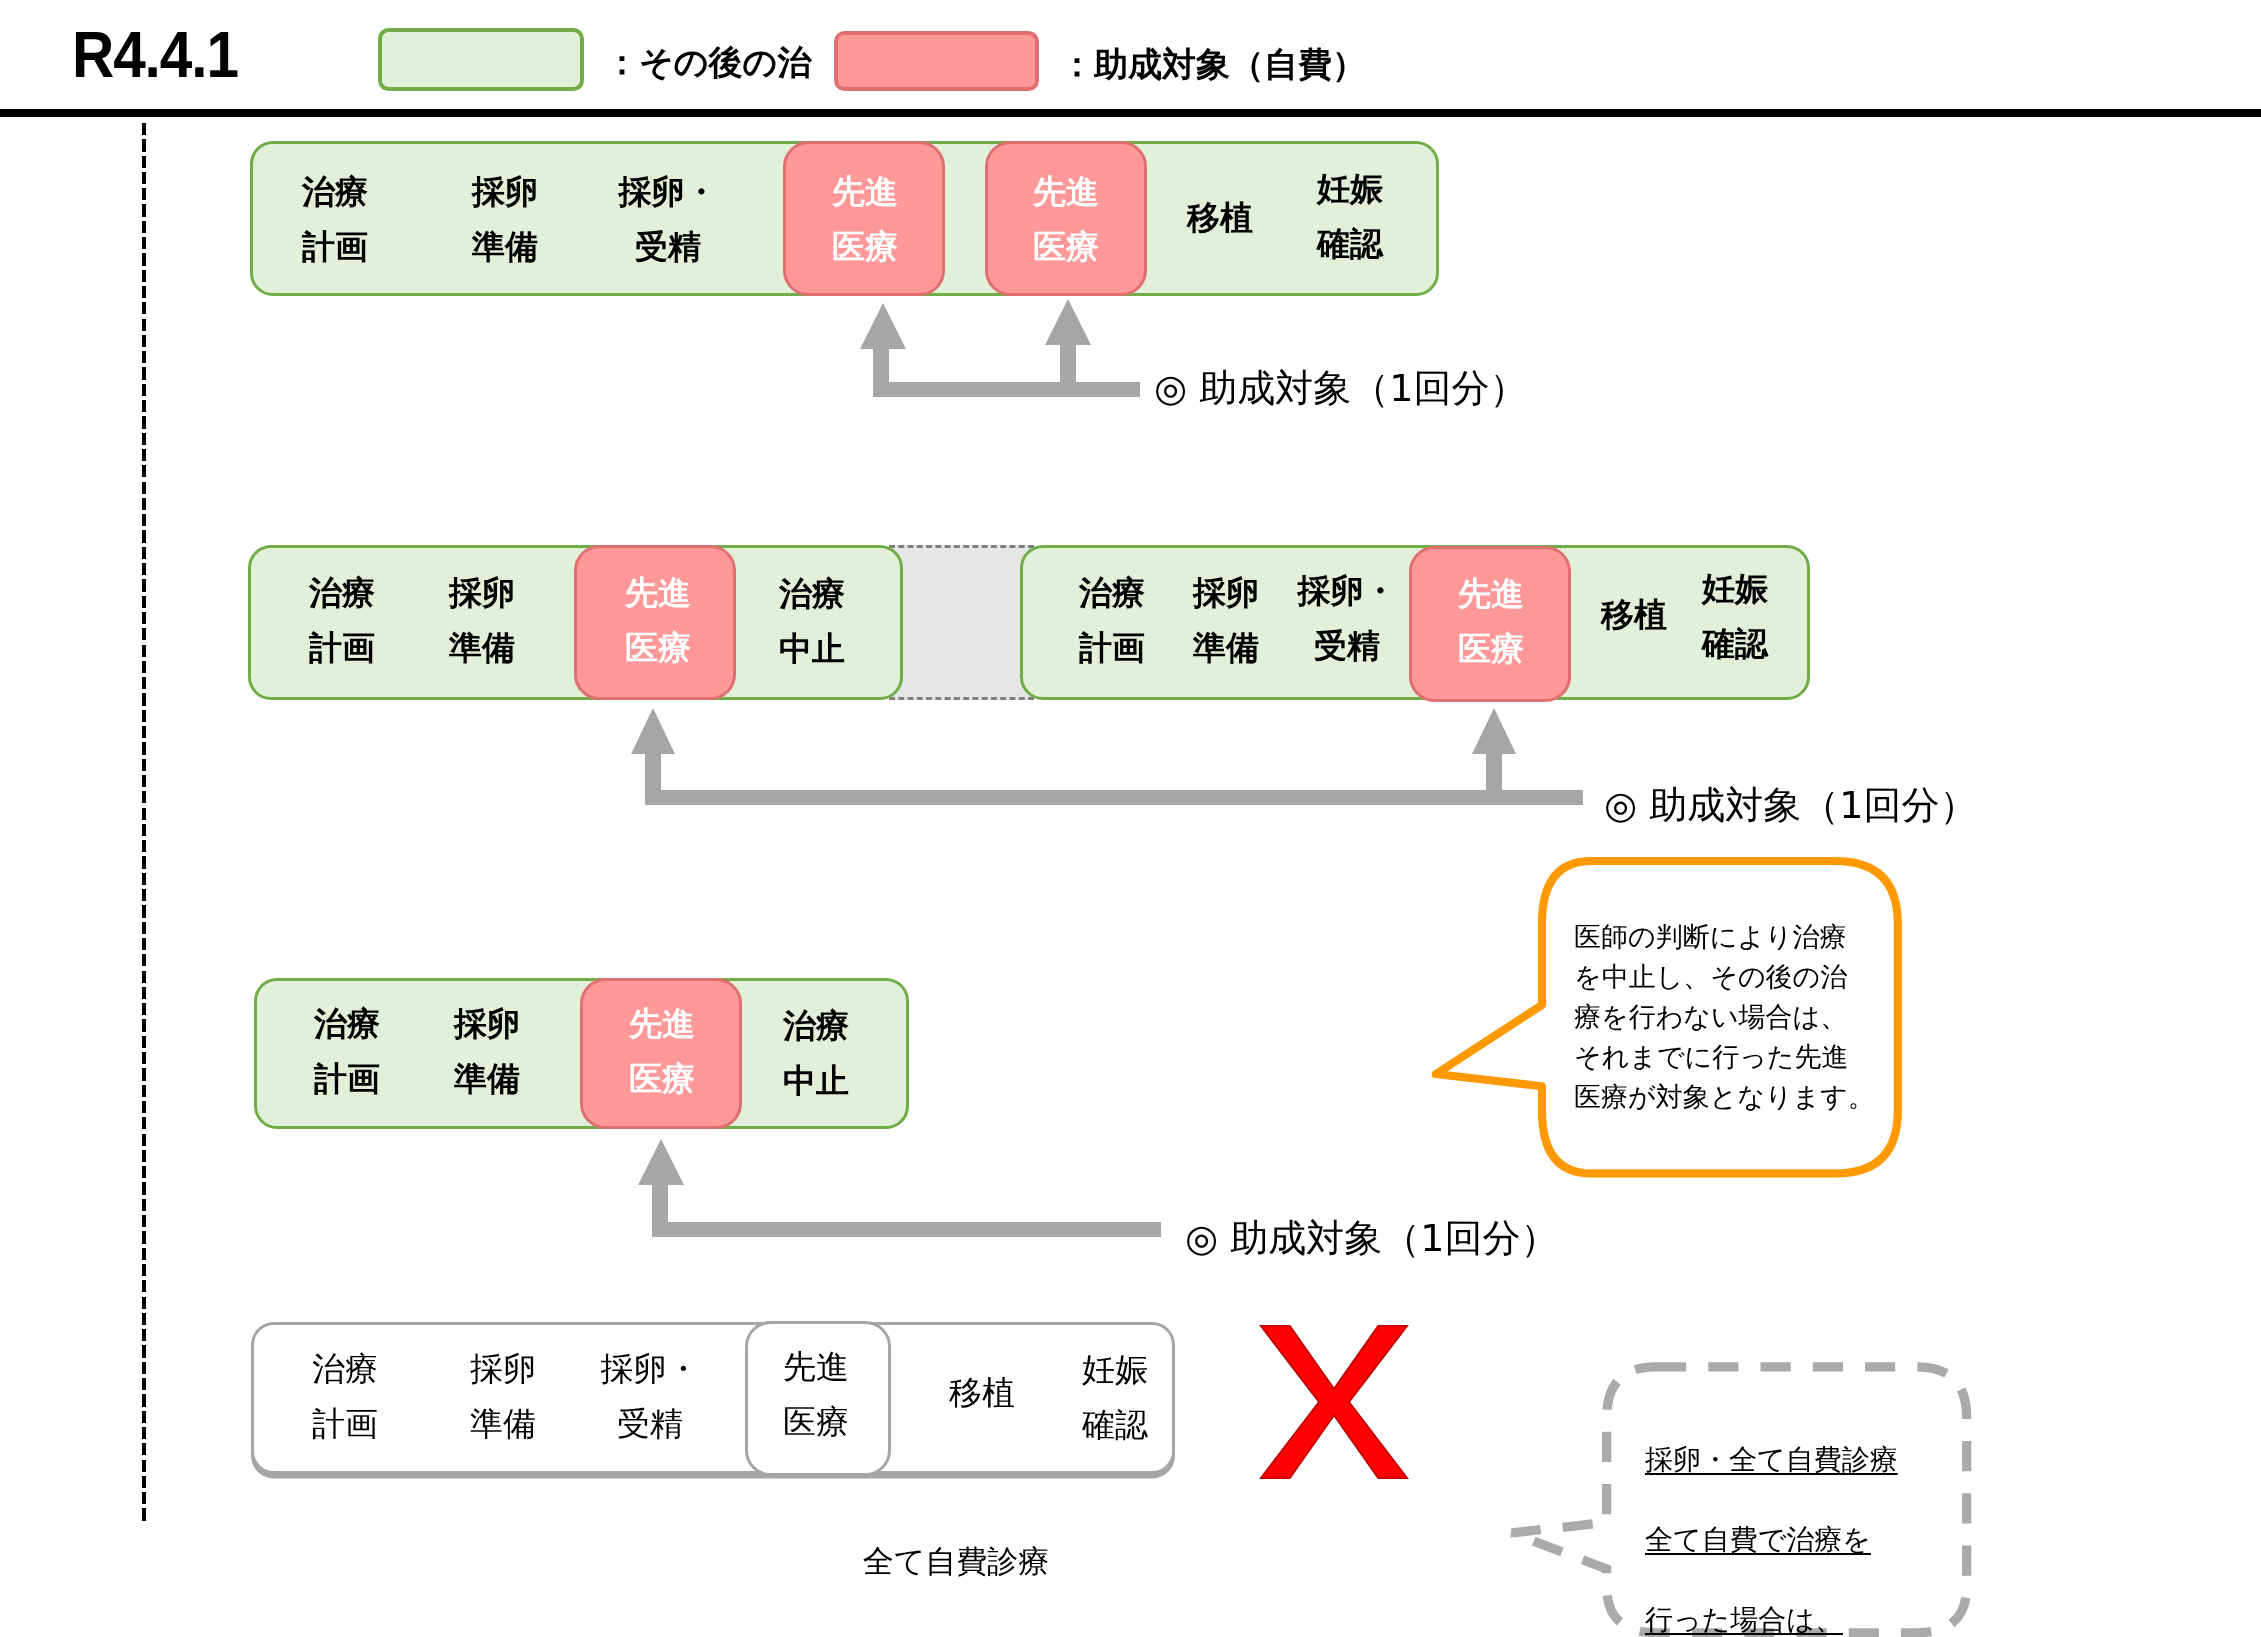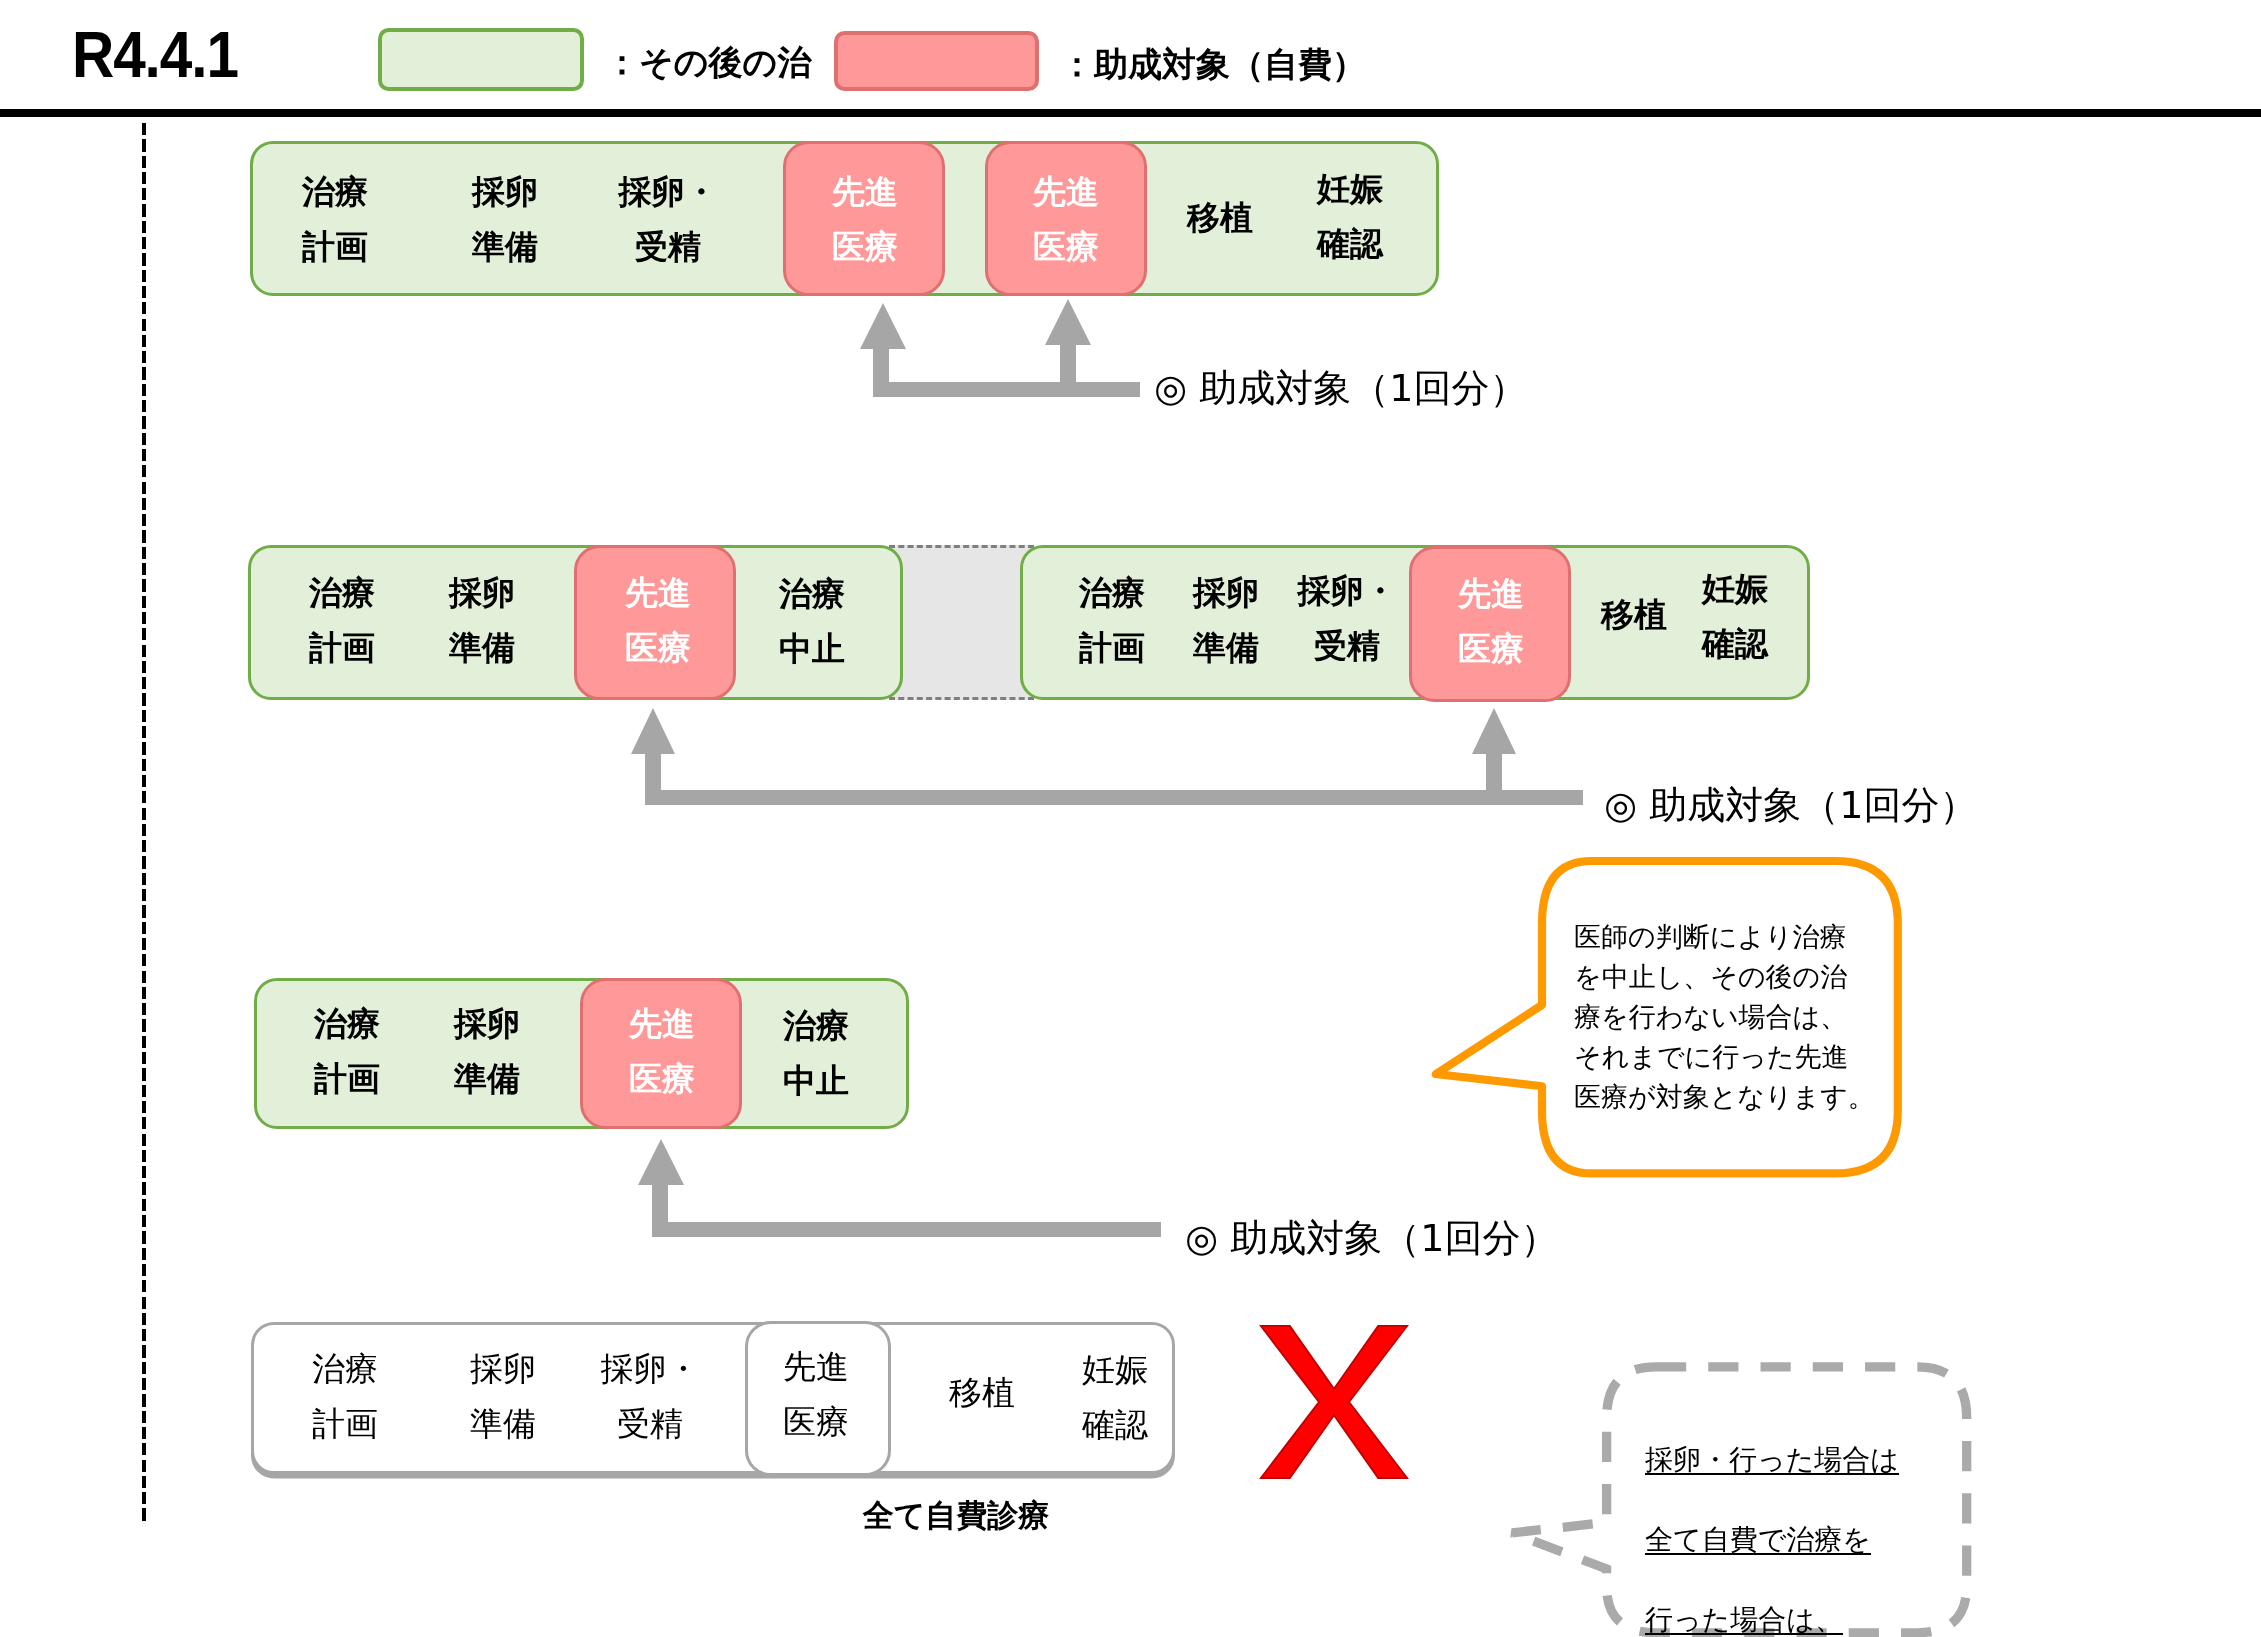--- a/index.html
+++ b/index.html
@@ -24,21 +24,21 @@
   .step { font-size:33px; font-weight:bold; line-height:55px; text-align:center; white-space:nowrap;
           transform:translateX(-50%); }
   .step.white { color:#fff; }
   .step.light { font-weight:normal; }
   .step span { display:block; }
   .arrow-shaft { background:#a6a6a6; }
   .arrow-head { width:0; height:0; border-left:23px solid transparent; border-right:23px solid transparent;
                 border-bottom:46px solid #a6a6a6; transform:translateX(-50%); }
   .grant-label { font-size:38px; white-space:nowrap; transform:translateY(-50%); }
   .callout-text { font-size:27px; line-height:40px; white-space:pre-line; }
-  .caption { font-size:31px; font-weight:bold; white-space:nowrap; transform:translate(-50%,-50%); }
+  .caption { font-size:31px; font-weight:normal; white-space:nowrap; transform:translate(-50%,-50%);margin-top:46px; }
   .underline-text span { display:block; text-decoration:underline; text-underline-offset:3.5px; }
 </style>
 </head>
 <body>
 
 <div class="abs title">R4.4.1</div>
 <div class="abs legend-box legend-green"></div>
 <div class="abs legend-label" style="left:605px;">：その後の治</div>
 <div class="abs legend-box legend-pink"></div>
 <div class="abs legend-label" style="left:1060px; top:42px;">：助成対象（自費）</div>
@@ -209,20 +209,20 @@
   <div class="abs caption" style="left:956px; top:1516px;">全て自費診療</div>
 
   <svg class="abs" style="left:1255px; top:1320px;" width="158" height="164" viewBox="0 0 272 282">
     <polygon points="10,10 60,10 136,118 212,10 262,10 162,141 262,272 212,272 136,164 60,272 10,272 110,141" fill="#ff0000" stroke="#c00000" stroke-width="3"></polygon>
   </svg>
 
   <svg class="abs" style="left:1499px; top:1354px;" width="494" height="284" viewBox="0 0 850 489">
     <path d="M 270 22 L 720 22 Q 805 22 805 110 L 805 400 Q 805 480 720 480 L 270 480 Q 185 480 185 400 L 185 370 L 22 308 L 185 290 L 185 110 Q 185 22 270 22 Z" fill="#ffffff" stroke="#aaaaaa" stroke-width="16" stroke-dasharray="52 38"></path>
   </svg>
   <div class="abs callout-text underline-text" style="left:1645px; top:1400px; font-size:28px; line-height:40px;">
-    <span>採卵・行った場合は</span>
+    <span>採卵・全て自費診療</span>
     <span>全て自費で治療を</span>
     <span>行った場合は、</span>
     
     
   </div>
 </div>
 
 
 </body></html>

